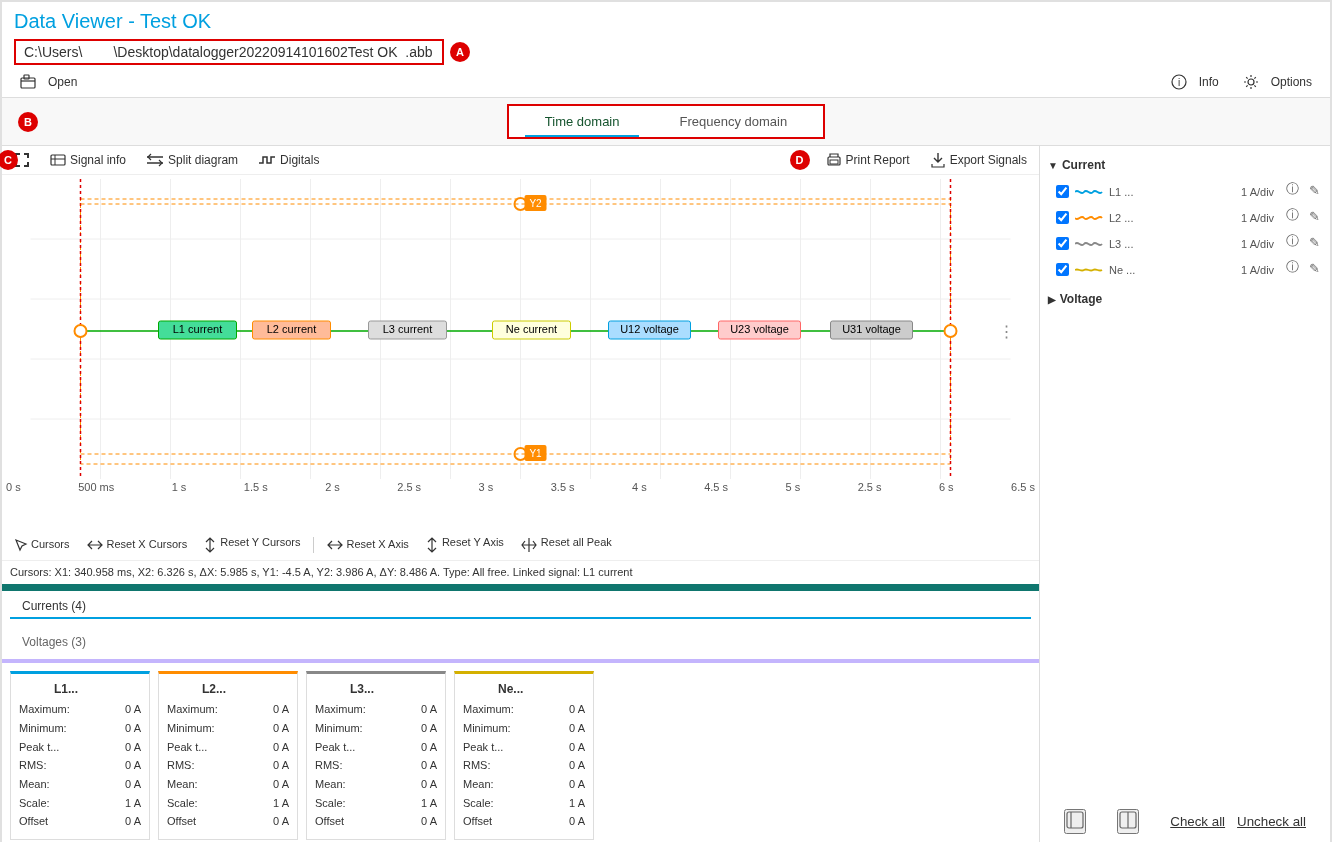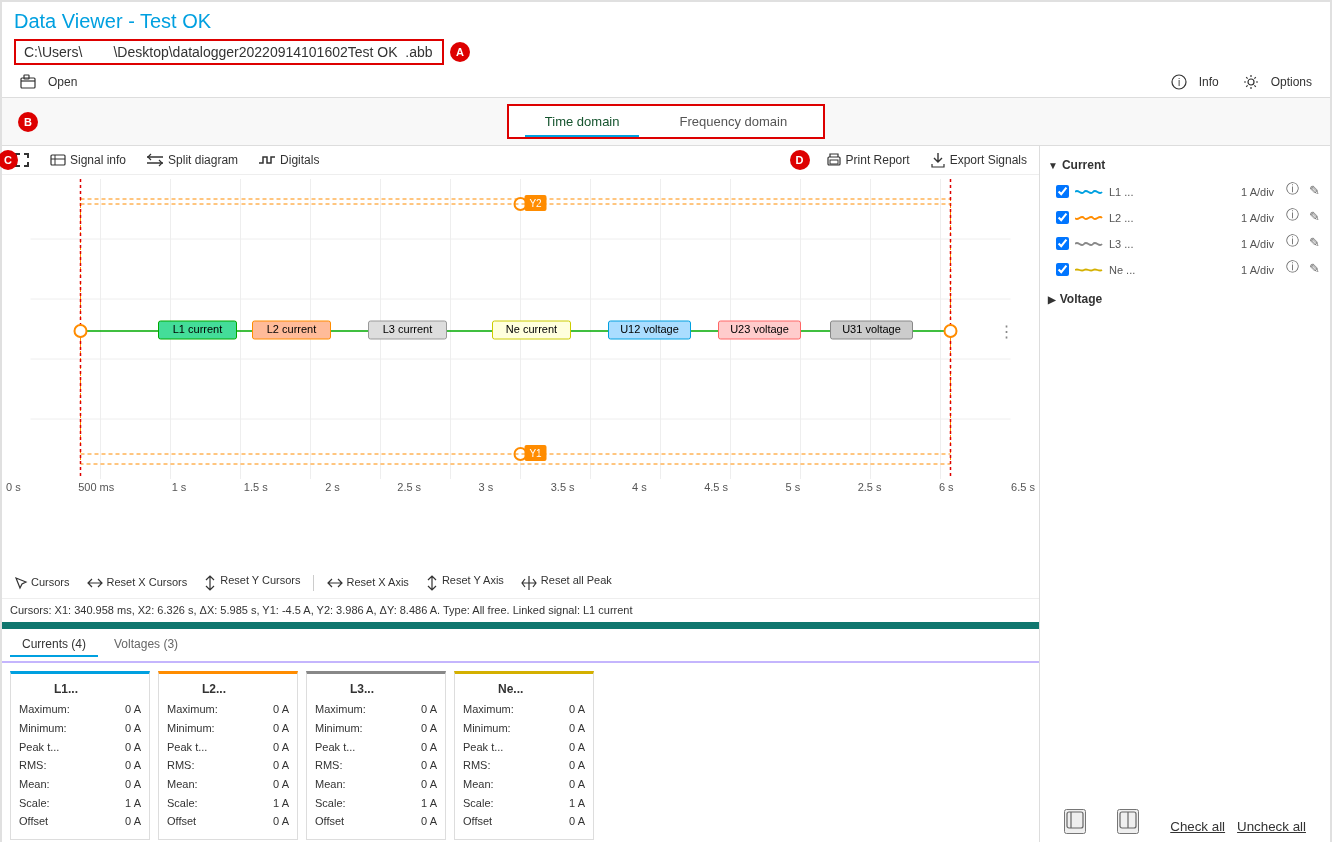--- a/index.html
+++ b/index.html
@@ -36,21 +36,21 @@
     
     
     .cursor-controls { display: flex; align-items: center; gap: 8px; padding: 4px 8px; font-size: 11px; border-bottom: 1px solid #eee; flex-wrap: wrap; }
     .cursor-btn { display: flex; gap: 3px; cursor: pointer; font-size: 11px; background: none; border: none; color: #333; padding: 2px 4px; }
     .cursor-divider { width: 1px; height: 16px; background: #ccc; }
     
     
     .cursor-info { padding: 3px 8px; font-size: 11px; border-bottom: 7px solid #0f766e; line-height: 1.6; }
     
     
-    .signal-tabs { display: flex; padding: 4px 8px; gap: 4px; border-bottom: 2px solid #c4b5fd; }
+    .signal-tabs { display: flex; padding: 4px 8px; gap: 12px; border-bottom: 4px solid #c4b5fd; flex-direction: column; }
     .signal-tab { padding: 4px 12px; font-size: 12px; cursor: pointer; border-bottom: 2px solid transparent; color: #666; }
     .signal-tab.active { color: #333; border-bottom: 2px solid #00a0e0; }
     
     
     .signal-cards { display: flex; gap: 8px; padding: 8px; flex-wrap: wrap; }
     .signal-card { border: 1px solid #ddd; padding: 8px; font-size: 11px; min-width: 140px; }
     .signal-card-title { font-weight: bold; margin-bottom: 4px; font-size: 12px; margin-left: 35px; }
     .signal-card-row { display: flex; justify-content: space-between; gap: 16px; line-height: 1.7; }
     .signal-card.l1 { border-top: 3px solid #00a0e0; }
     .signal-card.l2 { border-top: 3px solid #ff8c00; }
@@ -61,21 +61,21 @@
     .right-panel { width: 290px; padding: 8px; display: flex; flex-direction: column; }
     .panel-section { margin-bottom: 8px; }
     .panel-section-title { display: flex; align-items: center; gap: 4px; font-weight: bold; font-size: 12px; padding: 4px 0; cursor: pointer; }
     .panel-section-title .arrow { font-size: 10px; }
     .signal-row { display: flex; align-items: flex-end; gap: 6px; padding: 4px 0; padding-left: 8px; }
     .signal-row input[type=checkbox] { cursor: pointer; }
     .signal-name { flex: 1; font-size: 11px; color: #555; }
     .signal-scale { font-size: 11px; color: #555; margin-right: 4px; }
     .signal-icon-btn { cursor: pointer; color: #666; font-size: 13px; background: none; border: none; padding: 0 2px; }
     
-    .panel-footer { display: flex; justify-content: space-between; align-items: flex-end; padding: 6px 16px; margin-top: auto; }
+    .panel-footer { display: flex; justify-content: space-between; align-items: center; padding: 6px 16px; margin-top: auto; }
     .expand-icon { cursor: pointer; font-size: 14px; }
     .check-links { display: flex; gap: 12px; font-size: 11px; }
     .check-link { cursor: pointer; color: #333; background: none; border: none; text-decoration: underline; }
     
     
     .dashed-rect { stroke: #ff8c00; stroke-dasharray: 4,3; fill: none; stroke-width: 1; }
     
     
     .x-axis-container { display: flex; justify-content: space-between; padding: 2px 8px; font-size: 11px; color: #555; gap: 44px; }
   </style>

